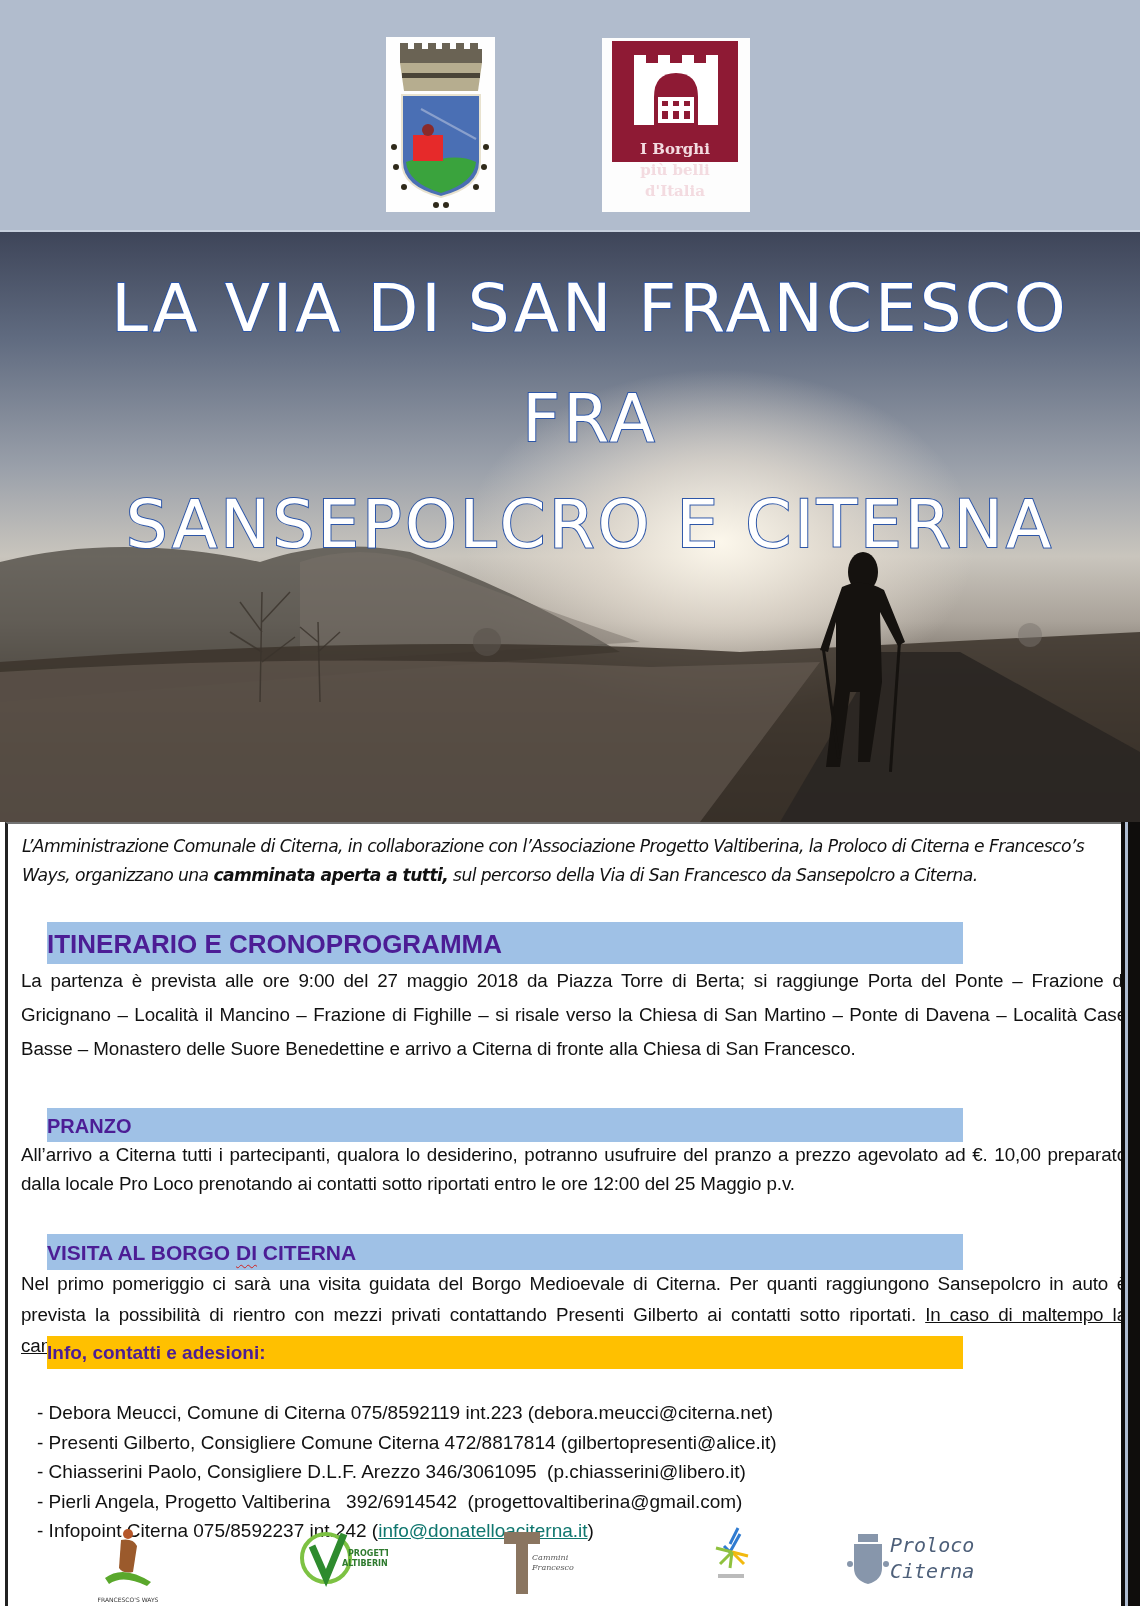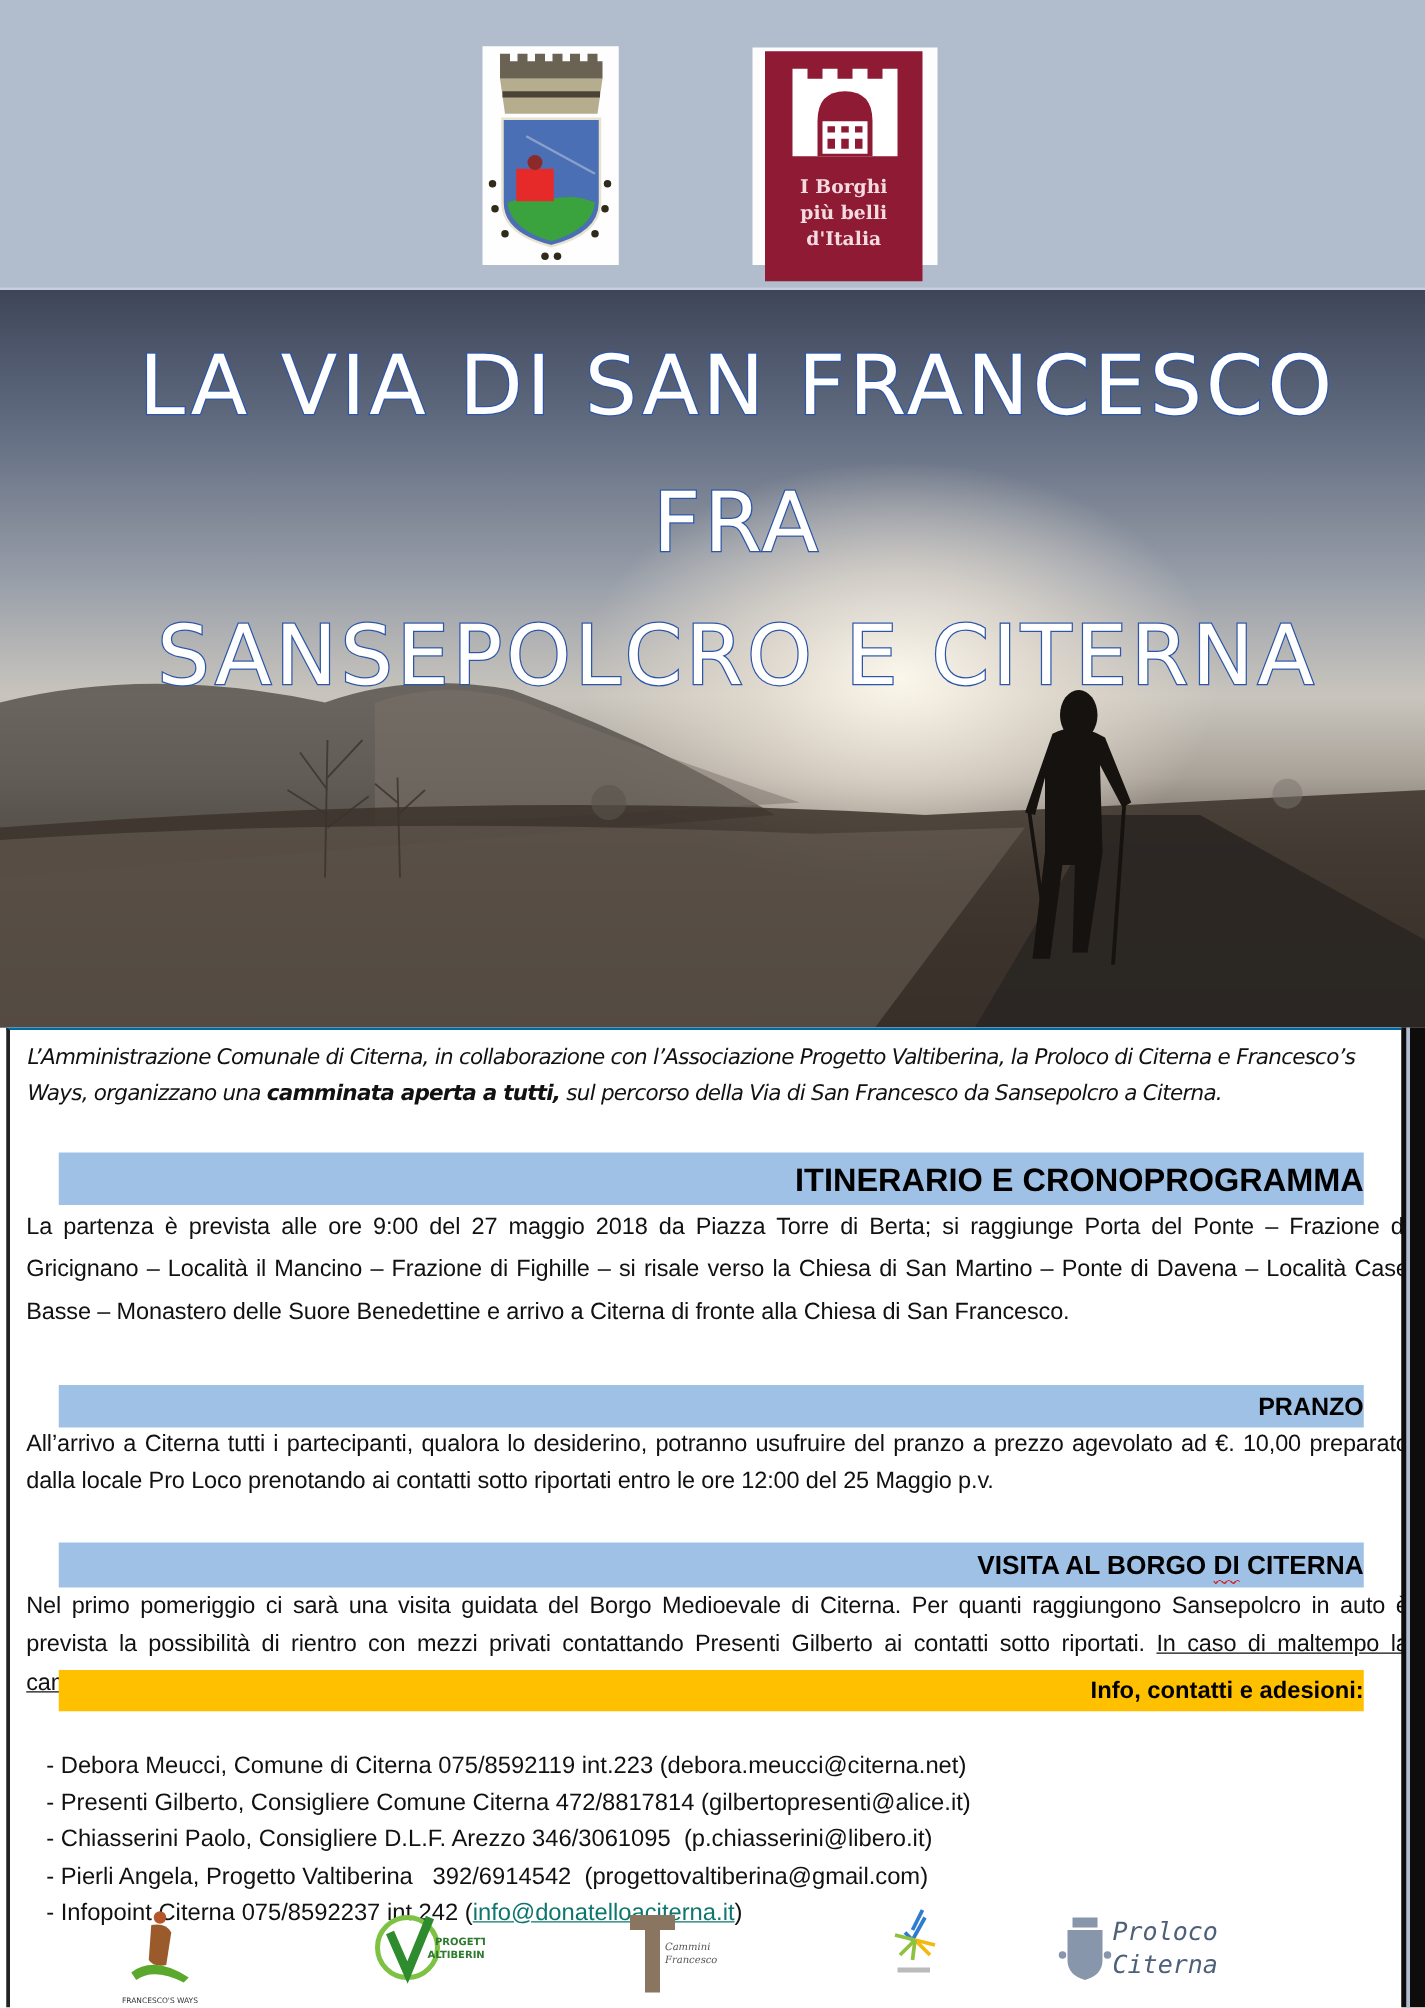--- a/index.html
+++ b/index.html
@@ -14,21 +14,21 @@
   }
   .crest {
     position: absolute; left: 386px; top: 37px; width: 109px; height: 175px;
     background: #fefefe;
   }
   .borghi {
     position: absolute; left: 602px; top: 38px; width: 148px; height: 174px;
     background: #fdfdfd;
   }
   .borghi-inner {
-    position: absolute; left: 10px; top: 3px; width: 126px; height: 184px;
+    position: absolute; left: 10px; top: 3px; width: 126px; height: 121px;
     background: #8e1a34;
   }
   .borghi-text {
     position: absolute; left: 0; right: 0; top: 98px;
     font-family: "DejaVu Serif", serif; font-size: 15px; line-height: 21px;
     color: #f3dbe0; text-align: center; font-weight: bold;
   }
 
   
   .hero {
@@ -49,39 +49,39 @@
   .t1 { top: 38px; font-size: 66px; }
   .t2 { top: 148px; font-size: 66px; }
   .t3 { top: 254px; font-size: 66px; }
   .hero svg { position: absolute; left: 0; top: 0; }
 
   
   .panel {
     position: absolute; left: 5px; top: 822px; width: 1116px; height: 784px;
     background: #ffffff;
     border-left: 3px solid #222;
-    border-top: 2px solid #0369a1;
+    border-top: 2px solid #737373;
   }
   .panel-right-edge {
     position: absolute; left: 1121px; top: 822px; width: 19px; height: 784px;
     background: #0f0d0c;
   }
   .panel-right-edge .stripe { position: absolute; left: 4px; top: 0; width: 3px; height: 100%; background: #aebbd0; }
 
   .intro {
     position: absolute; left: 14px; top: 8px; width: 1100px;
     font-family: "DejaVu Sans", sans-serif; font-style: italic;
     font-size: 17.2px; line-height: 29px; color: #111;
     letter-spacing: -0.6px;
   }
   .intro b { font-weight: bold; }
 
   .section-head {
-    position: absolute; left: 39px; width: 1044px;
-    background: #9fc1e6; text-align: right; color: #000000;
+    position: absolute; left: 39px; width: 916px;
+    background: #9fc1e6; text-align: left; color: #4c1d95;
     font-family: "Liberation Sans", sans-serif; font-weight: bold;
   }
   .sh-itin { top: 98px; height: 42px; font-size: 26px; line-height: 44px; }
   .sh-pranzo { top: 284px; height: 34px; font-size: 20px; line-height: 36px; }
   .sh-visita { top: 410px; height: 36px; font-size: 21px; line-height: 38px; }
   .sh-info { top: 512px; height: 33px; font-size: 19px; line-height: 34px; background: #ffc000; }
   .spell { text-decoration: underline wavy #d02020; text-decoration-thickness: 1px; text-underline-offset: 4px; }
 
   .para {
     position: absolute; left: 13px; width: 1106px;

